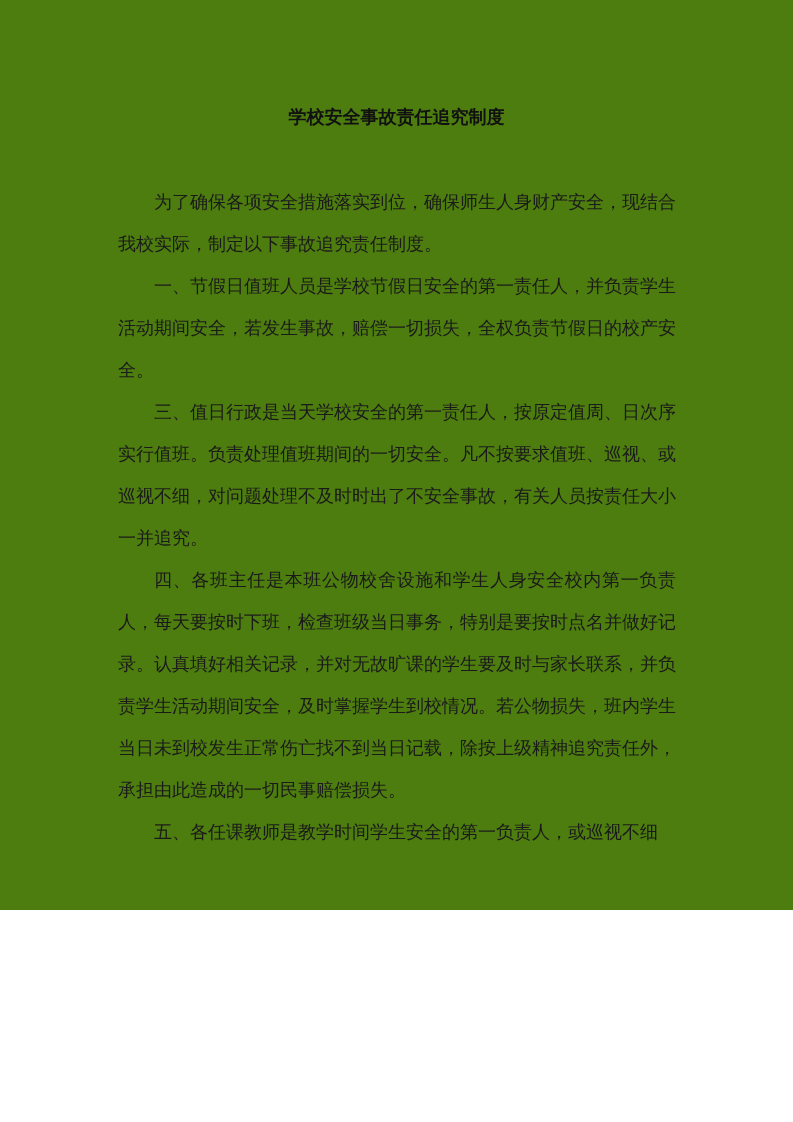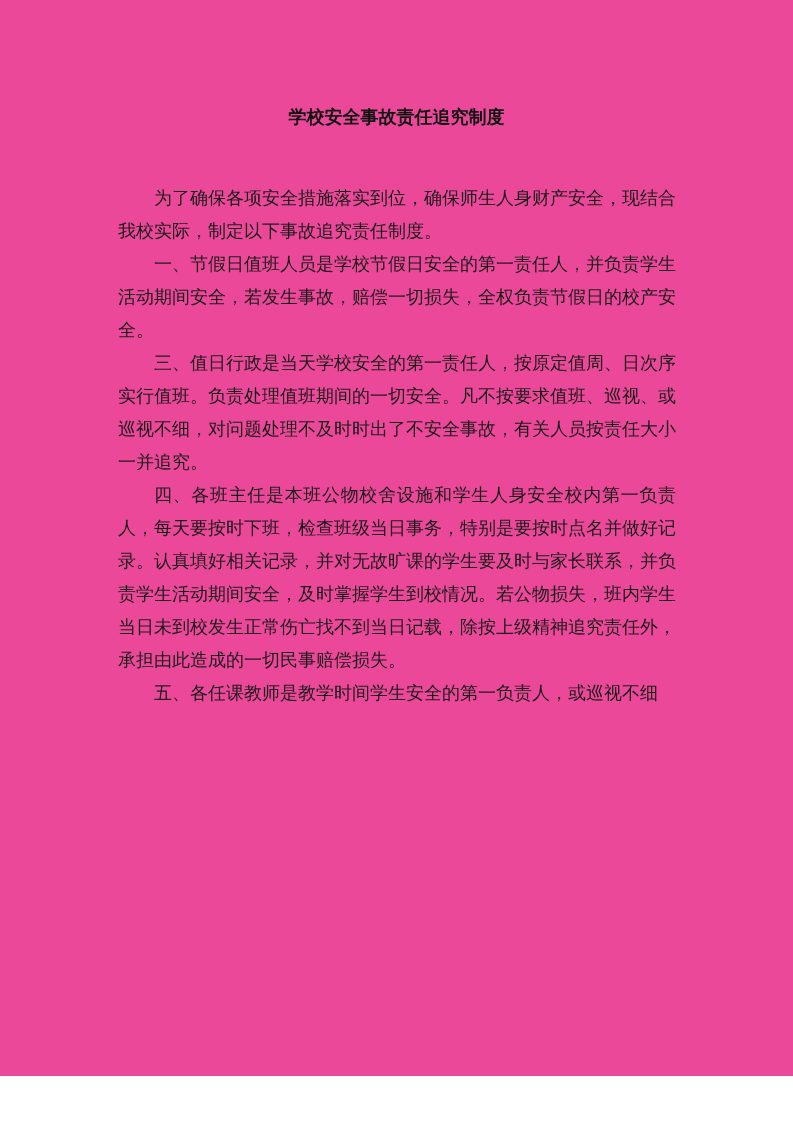--- a/index.html
+++ b/index.html
@@ -1,28 +1,28 @@
 <!DOCTYPE html>
 <html><head>
 <meta charset="utf-8">
 <style>
   html, body { margin: 0; padding: 0; background: #ffffff; }
   body { width: 793px; height: 1122px; position: relative; overflow: hidden; }
   .page {
-    position: absolute; left: 0; top: 0; width: 793px; height: 1076px; background: #ec4899;
+    position: absolute; left: 0; top: 0; width: 793px; height: 910px; background: #4d7c0f;
   }
   .title {
     position: absolute; left: 0; width: 793px; top: 104px; text-align: center;
     font-family: "DejaVu Sans", sans-serif; font-weight: bold; font-size: 18px;
     color: #111; margin: 0; line-height: 26px;
   }
   .body {
     position: absolute; left: 118px; width: 558px; top: 181px;
     font-family: "DejaVu Sans", sans-serif; font-size: 18px; color: #1a1a1a;
-    line-height: 33px; text-align: justify;
+    line-height: 42px; text-align: justify;
   }
   .body p { margin: 0; text-indent: 36px; }
 </style>
 </head>
 <body>
 
 <div class="page">
   <h1 class="title">学校安全事故责任追究制度</h1>
   <div class="body">
     <p>为了确保各项安全措施落实到位，确保师生人身财产安全，现结合我校实际，制定以下事故追究责任制度。</p>

